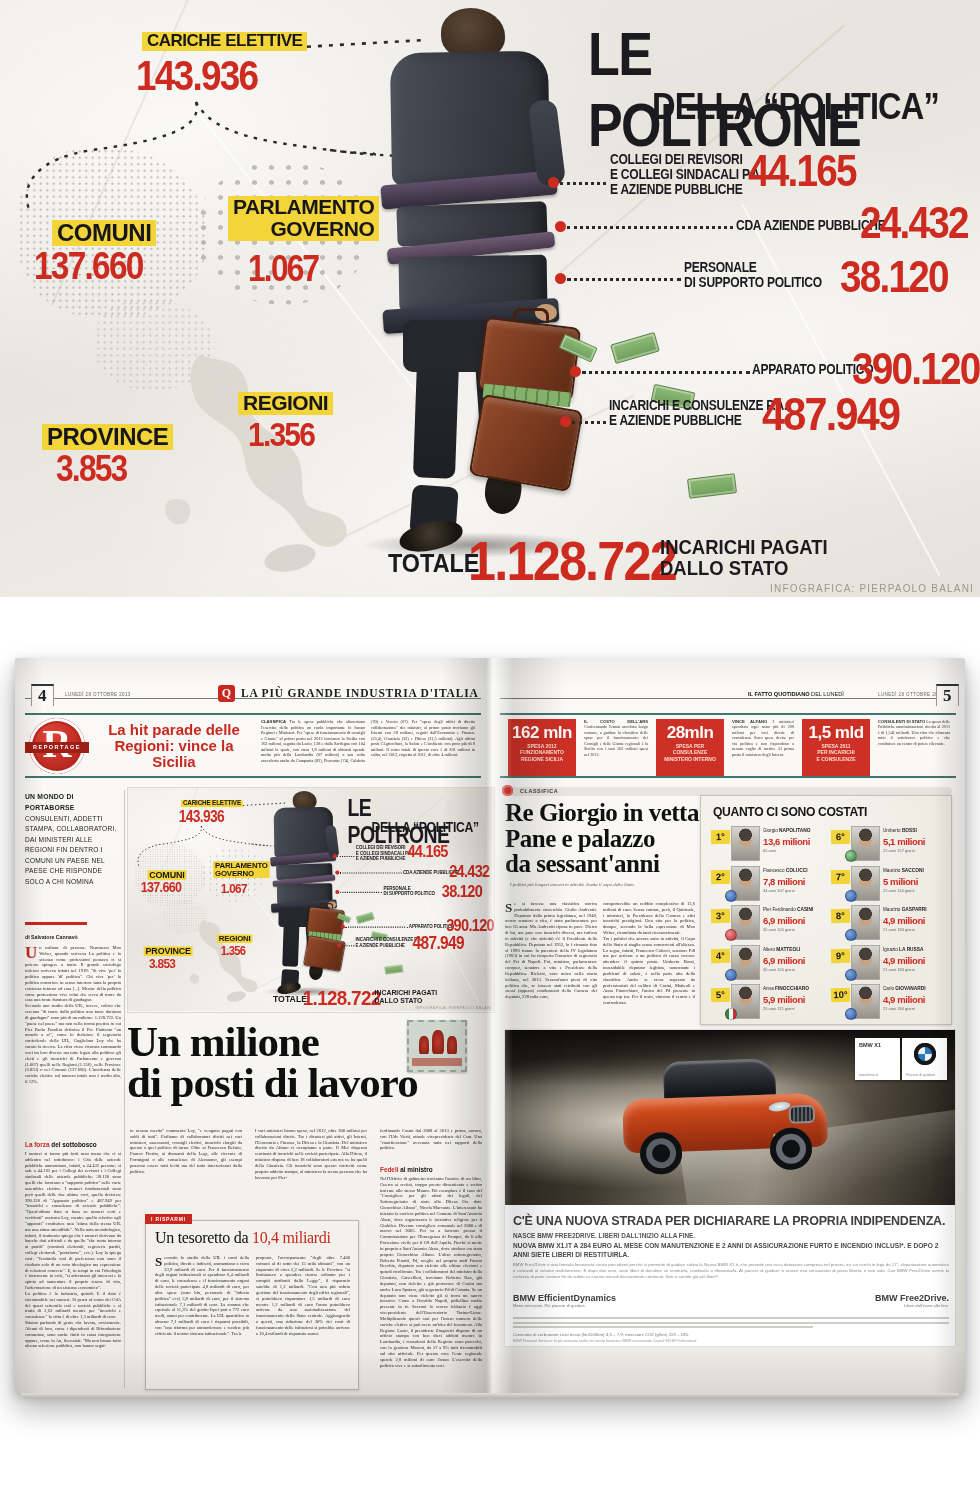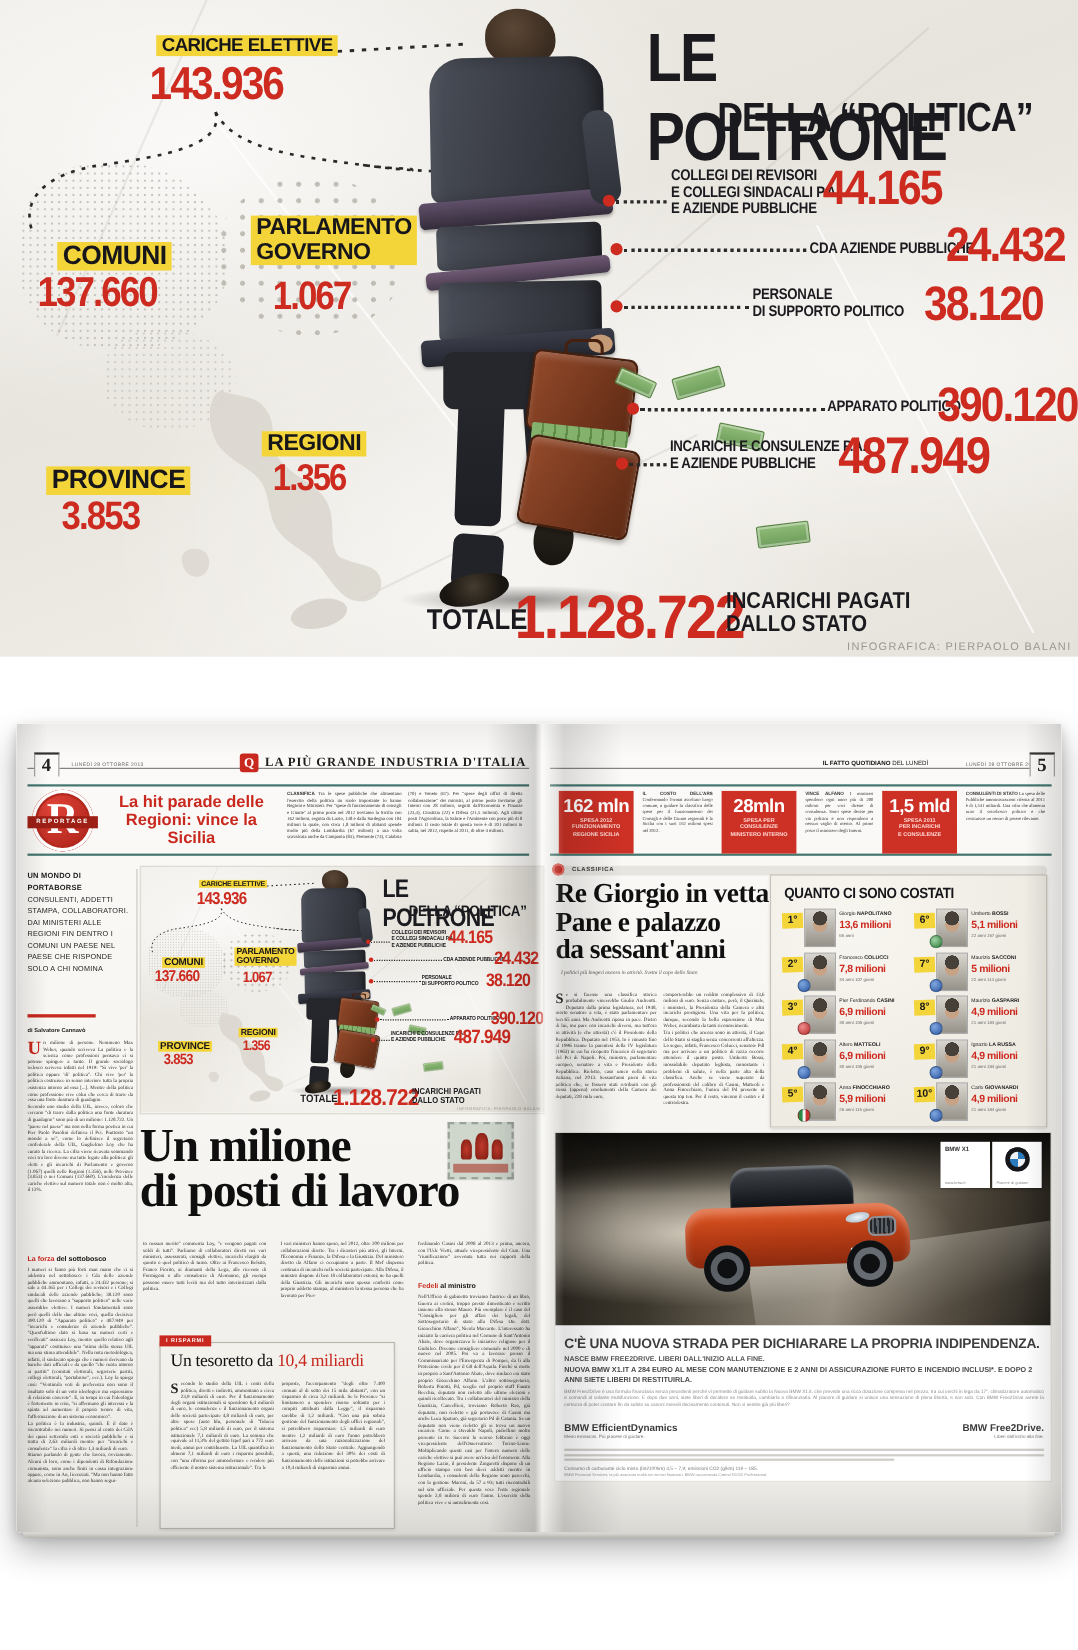--- a/index.html
+++ b/index.html
@@ -280,21 +280,21 @@
     <div class="euro-note" style="left:652px;top:388px;width:40px;height:16px;transform:rotate(12deg);"></div>
     <div class="euro-note" style="left:688px;top:476px;width:46px;height:18px;transform:rotate(-7deg);"></div>
     <div class="euro-note" style="left:560px;top:340px;width:34px;height:14px;transform:rotate(24deg);"></div>
 
     <div class="ylab" style="left:142px;top:32px;font-size:17px;"><span class="ml">CARICHE ELETTIVE</span></div>
     <div class="rnum" style="left:136px;top:56px;font-size:42px;">143.936</div>
 
     <div class="ylab" style="left:52px;top:220px;font-size:24px;"><span class="ml">COMUNI</span></div>
     <div class="rnum" style="left:34px;top:248px;font-size:38px;">137.660</div>
 
-    <div class="ylab" style="left:228px;top:196px;font-size:21px;"><span class="ml">PARLAMENTO
+    <div class="ylab" style="left:228px;top:196px;font-size:21px;text-align:right;"><span class="ml">PARLAMENTO
 GOVERNO</span></div>
     <div class="rnum" style="left:248px;top:252px;font-size:36px;">1.067</div>
 
     <div class="ylab" style="left:238px;top:392px;font-size:21px;"><span class="ml">REGIONI</span></div>
     <div class="rnum" style="left:248px;top:418px;font-size:34px;">1.356</div>
 
     <div class="ylab" style="left:42px;top:424px;font-size:24px;"><span class="ml">PROVINCE</span></div>
     <div class="rnum" style="left:56px;top:452px;font-size:36px;">3.853</div>
 
     <div class="ig-title1">LE POLTRONE</div>

